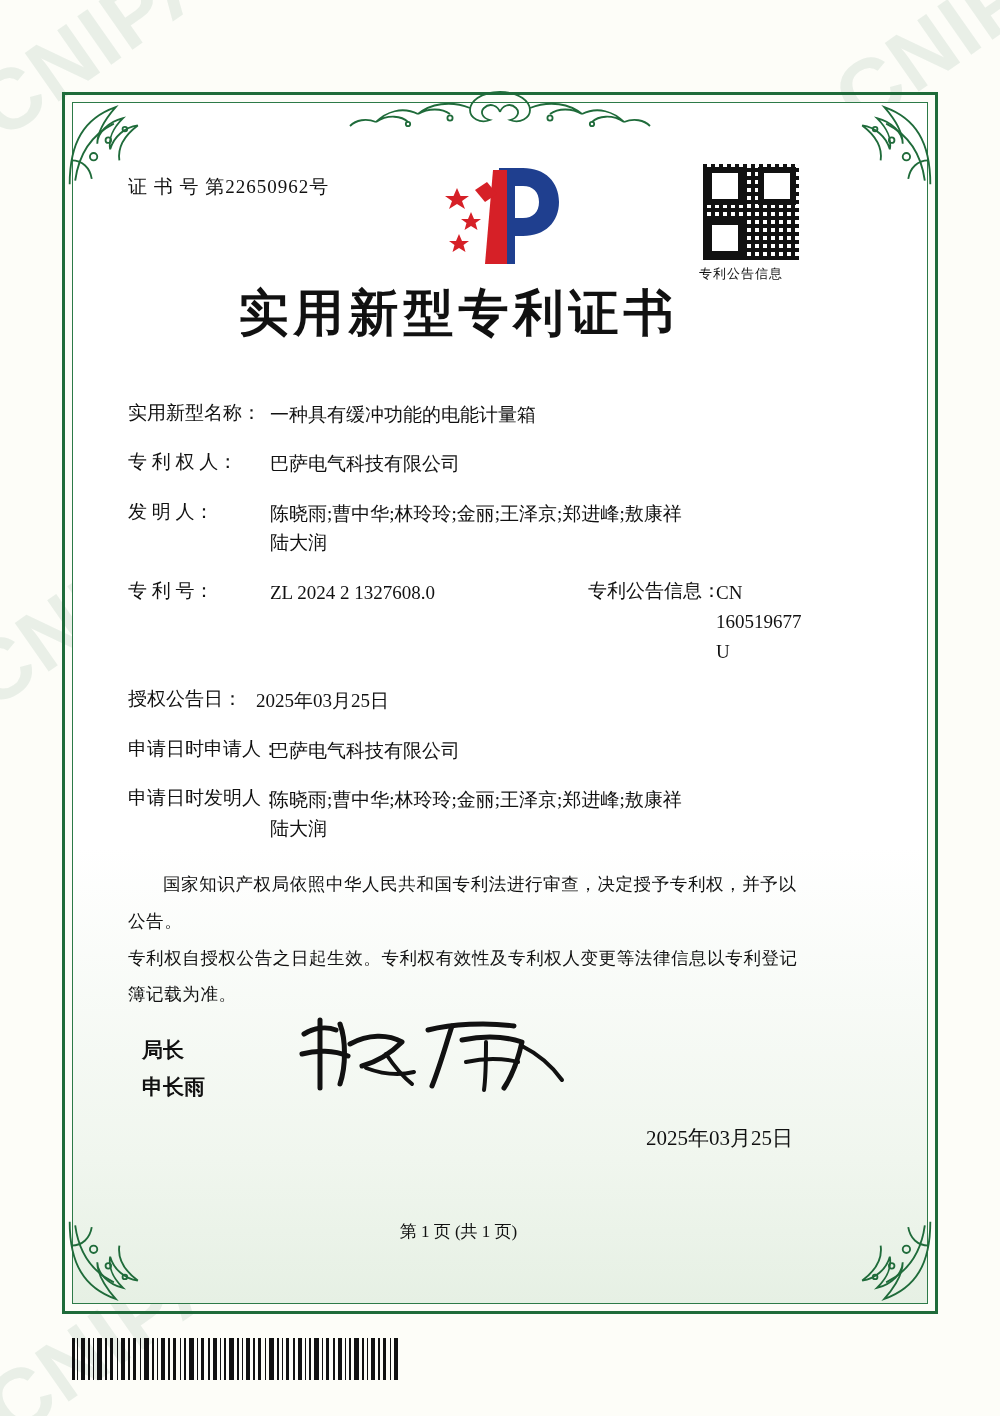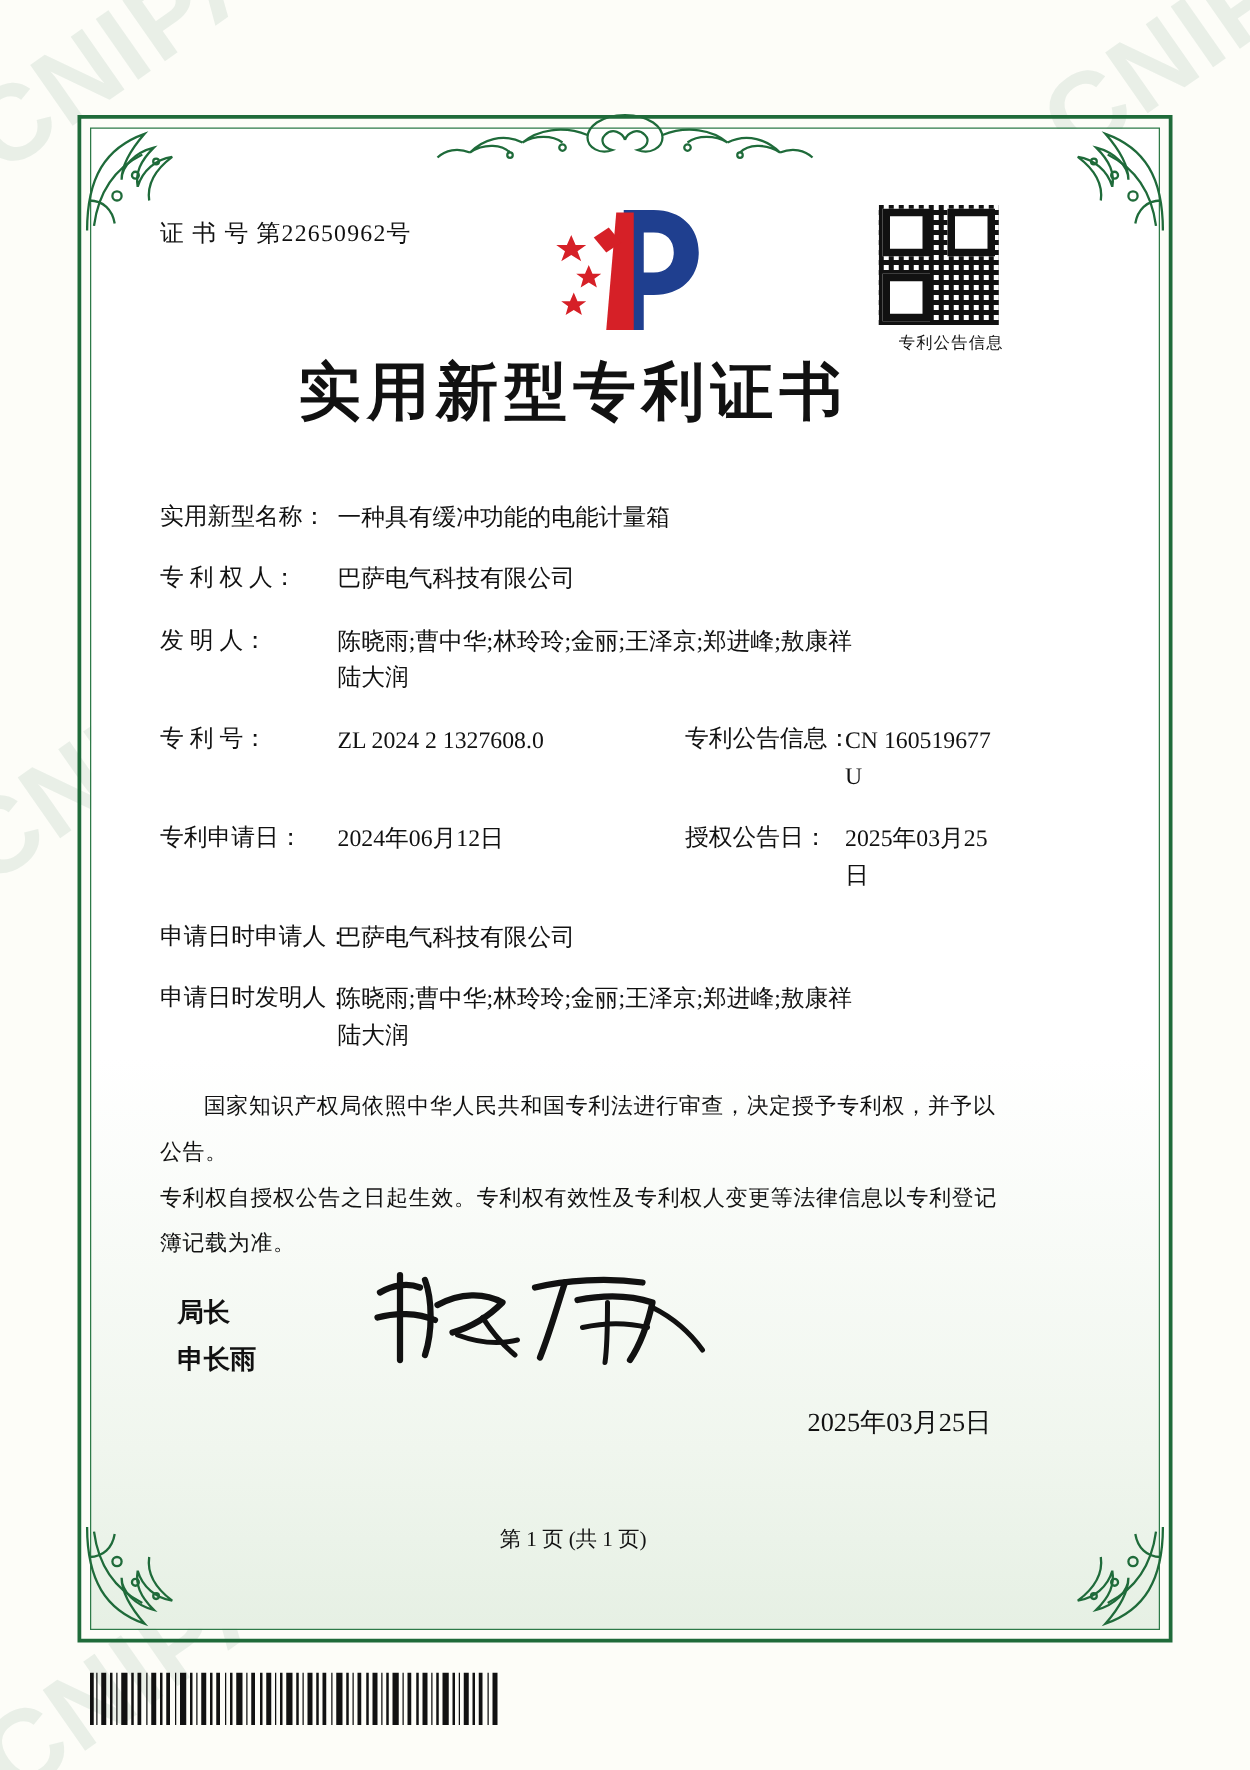--- a/index.html
+++ b/index.html
@@ -110,21 +110,21 @@
     width: 150px;
     height: 110px;
   }
   .emblem svg { width: 100%; height: 100%; display: block; }
 
   .qr-wrap {
     position: absolute;
     right: 42px;
     top: 62px;
     width: 104px;
-    text-align: right;
+    text-align: left;
   }
   .qr {
     width: 96px;
     height: 96px;
     margin: 0 auto;
     background-color: #ffffff;
     background-image:
       linear-gradient(90deg, #111 50%, transparent 50%),
       linear-gradient(0deg, #111 50%, transparent 50%);
     background-size: 8px 8px, 8px 8px;
@@ -187,20 +187,21 @@
     white-space: nowrap;
   }
   .val {
     flex: 1;
     line-height: 1.55;
   }
   .val .cont { display: block; }
   .two-col {
     display: flex;
     width: 100%;
+    gap: 40px;
   }
   .col-a { width: 420px; flex: 0 0 420px; display: flex; }
   .col-b { flex: 1; display: flex; }
   .col-b .lbl { width: 128px; flex: 0 0 128px; }
 
   .statement {
     position: absolute;
     left: 56px;
     right: 46px;
     top: 742px;
@@ -388,24 +389,20 @@
           </div>
           <div class="col-b">
             <div class="lbl">专利公告信息：</div>
             <div class="val">CN 160519677 U</div>
           </div>
         </div>
       </div>
 
       <div class="row">
         <div class="two-col">
-          <div class="col-a">
-            <div class="lbl">专利申请日：</div>
-            <div class="val">2024年06月12日</div>
-          </div>
           <div class="col-b">
             <div class="lbl">授权公告日：</div>
             <div class="val">2025年03月25日</div>
           </div>
         </div>
       </div>
 
       <div class="row">
         <div class="lbl">申请日时申请人：</div>
         <div class="val">巴萨电气科技有限公司</div>

